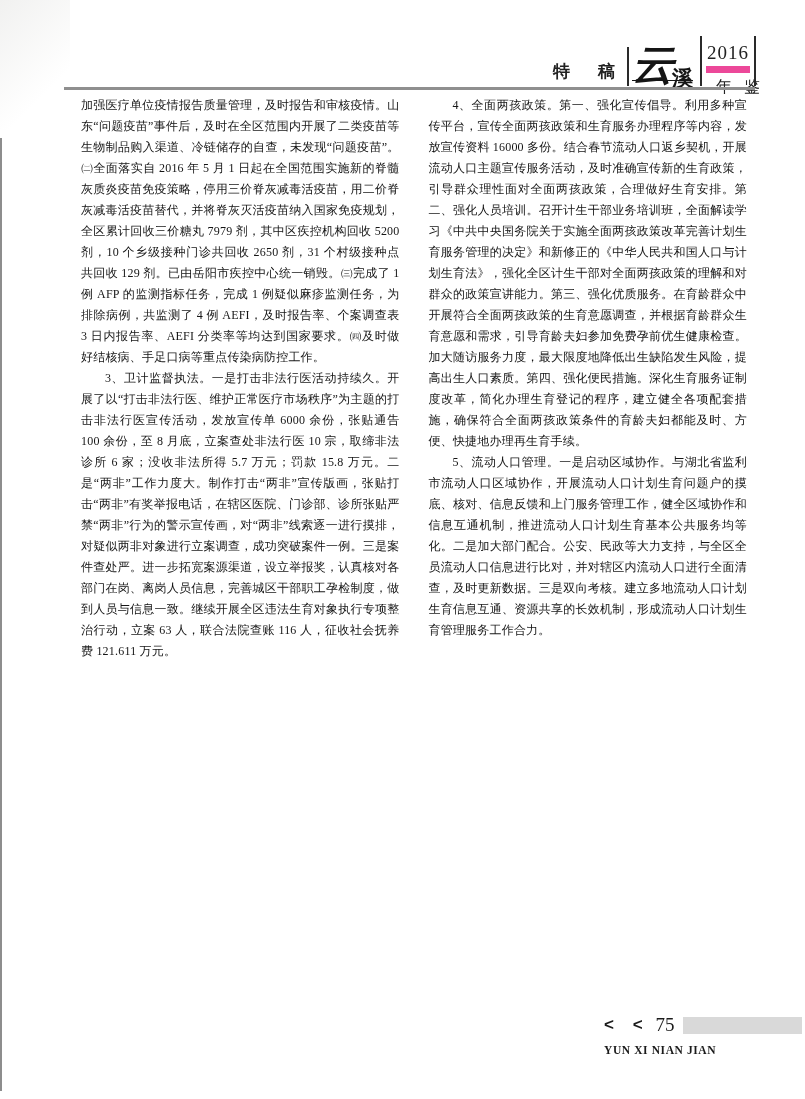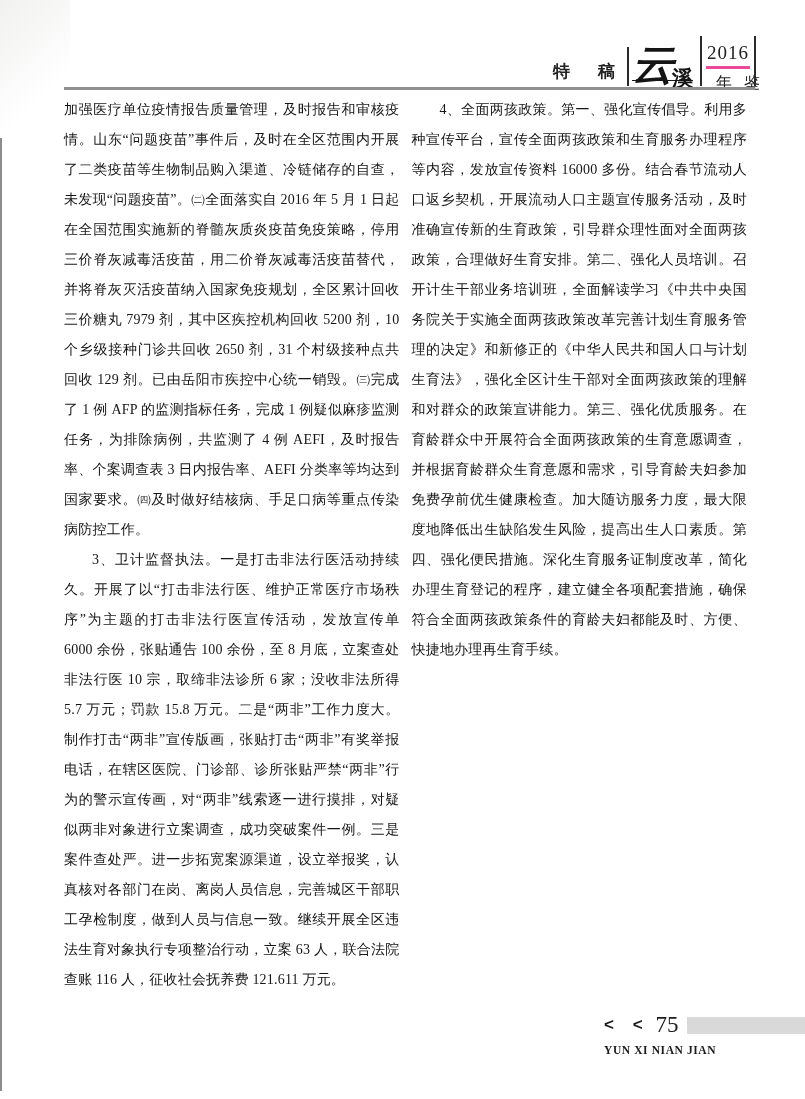--- a/index.html
+++ b/index.html
@@ -19,36 +19,36 @@
   .section-label{position:absolute;left:553px;top:60px;font-family:"Liberation Sans","DejaVu Sans",sans-serif;
     font-weight:bold;font-size:17px;letter-spacing:28px;color:#222;white-space:nowrap;}
   .vbar{position:absolute;width:2px;background:#2a2a2a;}
   .vbar1{left:627px;top:47px;height:39px;}
   .vbar2{left:700px;top:36px;height:50px;}
   .vbar3{left:754px;top:36px;height:50px;}
   .brand{position:absolute;left:632px;top:42px;width:66px;height:46px;text-decoration:underline;}
   .brand-big{font-size:42px;font-weight:bold;line-height:46px;font-style:italic;}
   .brand-small{font-size:21px;font-weight:bold;position:relative;top:6px;left:-2px;}
   .yearblock{position:absolute;left:706px;top:42px;width:44px;text-align:center;}
-  .year{display:block;font-size:19px;letter-spacing:1px;color:#222;padding-bottom:2px;border-bottom:3px solid #ec4899;}
+  .year{display:block;font-size:19px;letter-spacing:1px;color:#222;padding-bottom:2px;border-bottom:7px solid #ec4899;}
   .year-label{display:block;font-size:16px;letter-spacing:12px;padding-left:10px;margin-top:4px;color:#222;white-space:nowrap;font-family:Liberation Mono, monospace;}
   .header-rule{position:absolute;left:64px;top:87px;width:691px;height:3px;background:#8f8f8f;}
 
   
   .columns{position:absolute;left:64px;top:95px;width:683px;display:flex;gap:12px;}
-  .col{width:336px;font-size:14px;line-height:30px;text-align:justify;letter-spacing:0.2px;}
+  .col{width:336px;font-size:12px;line-height:21px;text-align:justify;letter-spacing:0.2px;margin-left:17px;}
   .para{margin:0;}
   .para.indent{text-indent:2em;}
 
   
   .ftr{position:absolute;left:604px;top:1012px;width:201px;}
   .pageno-row{display:flex;align-items:center;height:26px;}
   .arrows{font-family:"Liberation Sans","DejaVu Sans",sans-serif;font-weight:bold;font-size:17px;
     letter-spacing:7px;color:#1b1b1b;white-space:nowrap;}
-  .pageno{font-size:23px;color:#1b1b1b;margin-left:6px;}
+  .pageno{font-size:19px;color:#1b1b1b;margin-left:6px;}
   .footer-bar{display:inline-block;width:119px;height:17px;background:#d9d9d9;margin-left:8px;}
   .caption{font-size:11.5px;font-weight:600;letter-spacing:0.6px;color:#1b1b1b;margin-top:6px;white-space:nowrap;}
 </style>
 </head>
 <body>
 
 <div class="page">
 
   <div class="corner-shade"></div>
   <div class="left-edge"></div>
@@ -66,20 +66,21 @@
     <div class="header-rule"></div>
   </div>
 
   <main class="columns">
     <section class="col" id="col-left">
         <p class="para">加强医疗单位疫情报告质量管理，及时报告和审核疫情。山东“问题疫苗”事件后，及时在全区范围内开展了二类疫苗等生物制品购入渠道、冷链储存的自查，未发现“问题疫苗”。㈡全面落实自 2016 年 5 月 1 日起在全国范围实施新的脊髓灰质炎疫苗免疫策略，停用三价脊灰减毒活疫苗，用二价脊灰减毒活疫苗替代，并将脊灰灭活疫苗纳入国家免疫规划，全区累计回收三价糖丸 7979 剂，其中区疾控机构回收 5200 剂，10 个乡级接种门诊共回收 2650 剂，31 个村级接种点共回收 129 剂。已由岳阳市疾控中心统一销毁。㈢完成了 1 例 AFP 的监测指标任务，完成 1 例疑似麻疹监测任务，为排除病例，共监测了 4 例 AEFI，及时报告率、个案调查表 3 日内报告率、AEFI 分类率等均达到国家要求。㈣及时做好结核病、手足口病等重点传染病防控工作。</p>
         <p class="para indent">3、卫计监督执法。一是打击非法行医活动持续久。开展了以“打击非法行医、维护正常医疗市场秩序”为主题的打击非法行医宣传活动，发放宣传单 6000 余份，张贴通告 100 余份，至 8 月底，立案查处非法行医 10 宗，取缔非法诊所 6 家；没收非法所得 5.7 万元；罚款 15.8 万元。二是“两非”工作力度大。制作打击“两非”宣传版画，张贴打击“两非”有奖举报电话，在辖区医院、门诊部、诊所张贴严禁“两非”行为的警示宣传画，对“两非”线索逐一进行摸排，对疑似两非对象进行立案调查，成功突破案件一例。三是案件查处严。进一步拓宽案源渠道，设立举报奖，认真核对各部门在岗、离岗人员信息，完善城区干部职工孕检制度，做到人员与信息一致。继续开展全区违法生育对象执行专项整治行动，立案 63 人，联合法院查账 116 人，征收社会抚养费 121.611 万元。</p>
       </section>
     <section class="col" id="col-right">
         <p class="para indent">4、全面两孩政策。第一、强化宣传倡导。利用多种宣传平台，宣传全面两孩政策和生育服务办理程序等内容，发放宣传资料 16000 多份。结合春节流动人口返乡契机，开展流动人口主题宣传服务活动，及时准确宣传新的生育政策，引导群众理性面对全面两孩政策，合理做好生育安排。第二、强化人员培训。召开计生干部业务培训班，全面解读学习《中共中央国务院关于实施全面两孩政策改革完善计划生育服务管理的决定》和新修正的《中华人民共和国人口与计划生育法》，强化全区计生干部对全面两孩政策的理解和对群众的政策宣讲能力。第三、强化优质服务。在育龄群众中开展符合全面两孩政策的生育意愿调查，并根据育龄群众生育意愿和需求，引导育龄夫妇参加免费孕前优生健康检查。加大随访服务力度，最大限度地降低出生缺陷发生风险，提高出生人口素质。第四、强化便民措施。深化生育服务证制度改革，简化办理生育登记的程序，建立健全各项配套措施，确保符合全面两孩政策条件的育龄夫妇都能及时、方便、快捷地办理再生育手续。</p>
+        <p class="para indent">5、流动人口管理。一是启动区域协作。与湖北省监利市流动人口区域协作，开展流动人口计划生育问题户的摸底、核对、信息反馈和上门服务管理工作，健全区域协作和信息互通机制，推进流动人口计划生育基本公共服务均等化。二是加大部门配合。公安、民政等大力支持，与全区全员流动人口信息进行比对，并对辖区内流动人口进行全面清查，及时更新数据。三是双向考核。建立多地流动人口计划生育信息互通、资源共享的长效机制，形成流动人口计划生育管理服务工作合力。</p>
       </section>
   </main>
 
   <div class="ftr">
     <div class="pageno-row">
       <span class="arrows">&lt; &lt;</span>
       <span class="pageno">75</span>
       <span class="footer-bar"></span>
     </div>
     <div class="caption">YUN XI NIAN JIAN</div>

